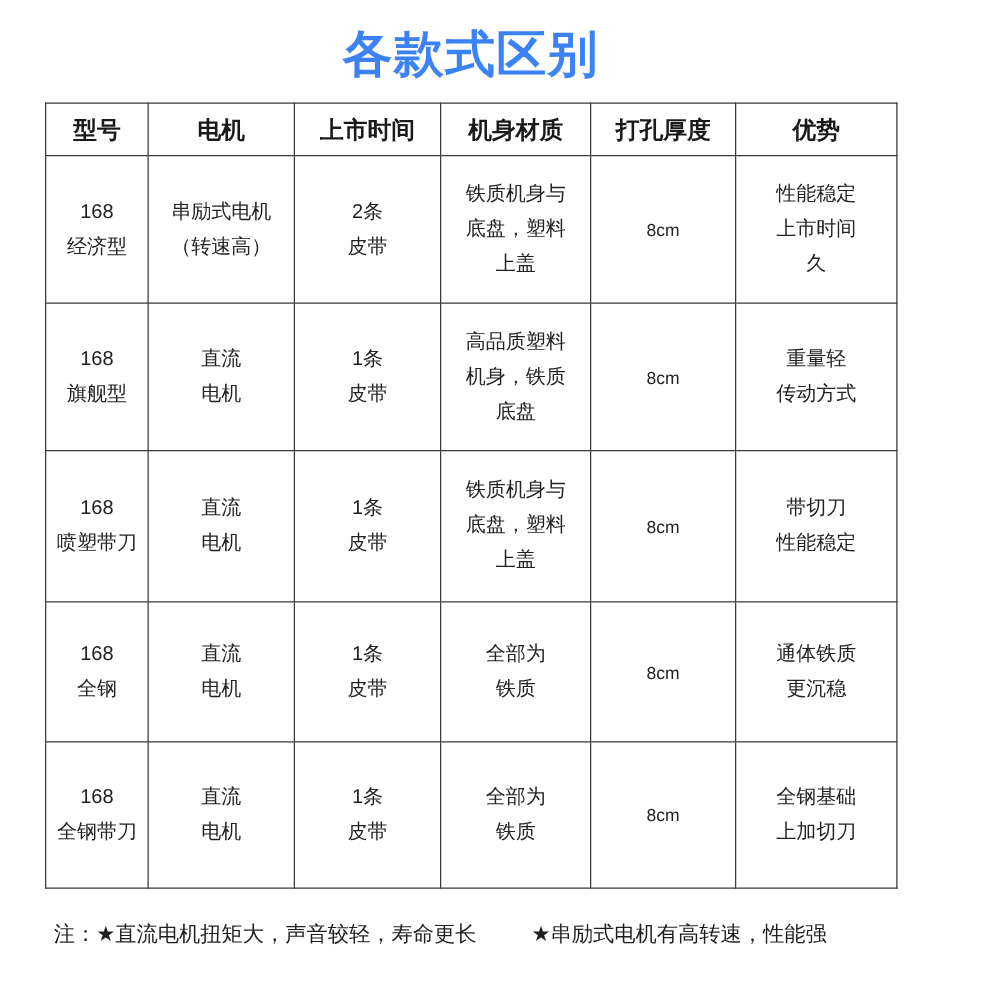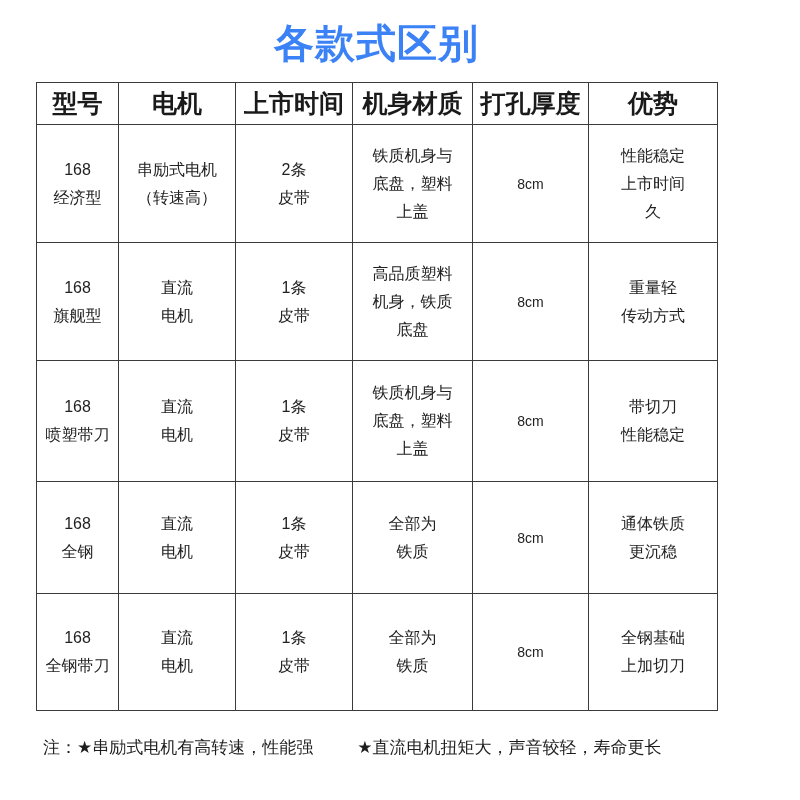--- a/index.html
+++ b/index.html
@@ -34,21 +34,21 @@
     background: #ffffff;
   }
   table.compare th, table.compare td {
     border: 1.5px solid #3a3a3a;
     text-align: center;
     vertical-align: middle;
     white-space: pre-line;
     padding: 2px 4px;
   }
   table.compare th {
-    font-size: 25px;
+    font-size: 19px;
     font-weight: 700;
     height: 42px;
     color: #1a1a1a;
   }
   table.compare td {
     font-size: 16px;
     line-height: 28px;
     font-weight: 400;
     color: #222222;
   }
@@ -167,17 +167,17 @@
 铁质</td>
         <td class="col-thickness">8cm</td>
         <td class="col-advantage">全钢基础
 上加切刀</td>
       </tr>
     </tbody>
   </table>
 
   <div class="note">
     <span class="note-prefix">注：</span>
+    <span class="note-item">★直流电机扭矩大，声音较轻，寿命更长</span>
     <span class="note-item">★串励式电机有高转速，性能强</span>
-    <span class="note-item">★直流电机扭矩大，声音较轻，寿命更长</span>
   </div>
 
 </div>
 
 </body></html>

